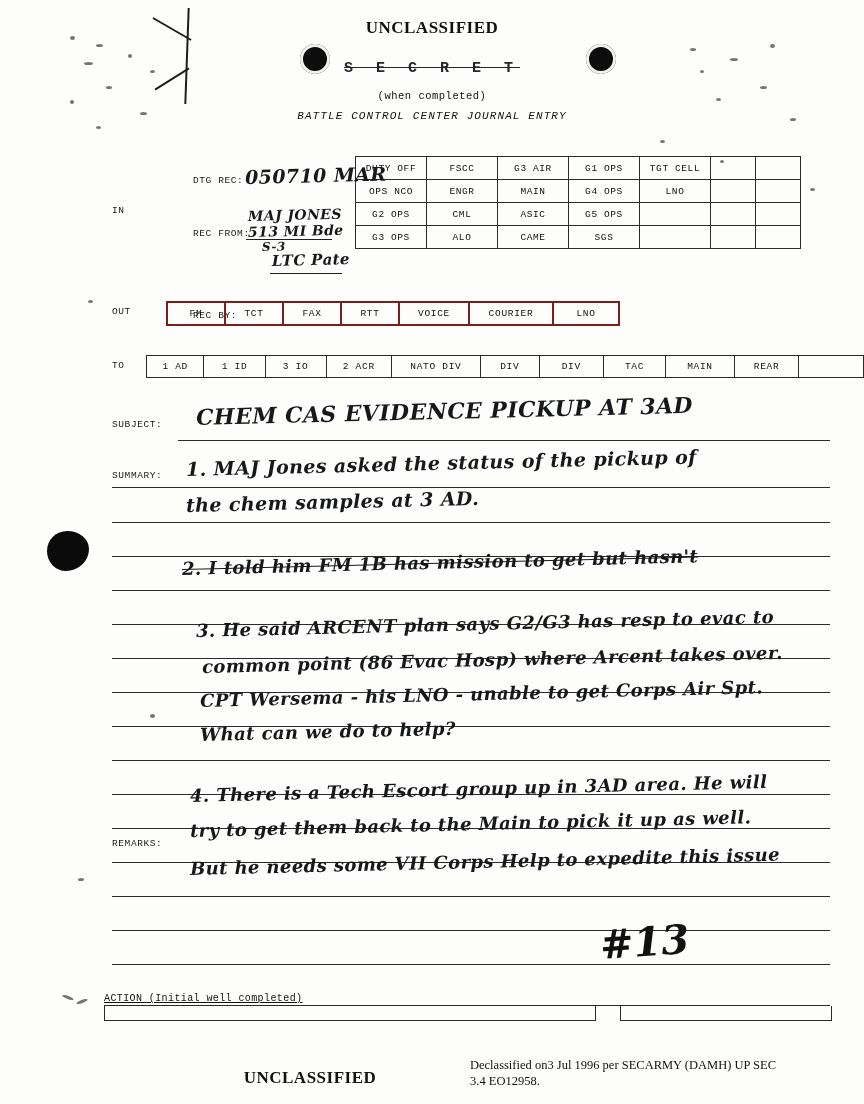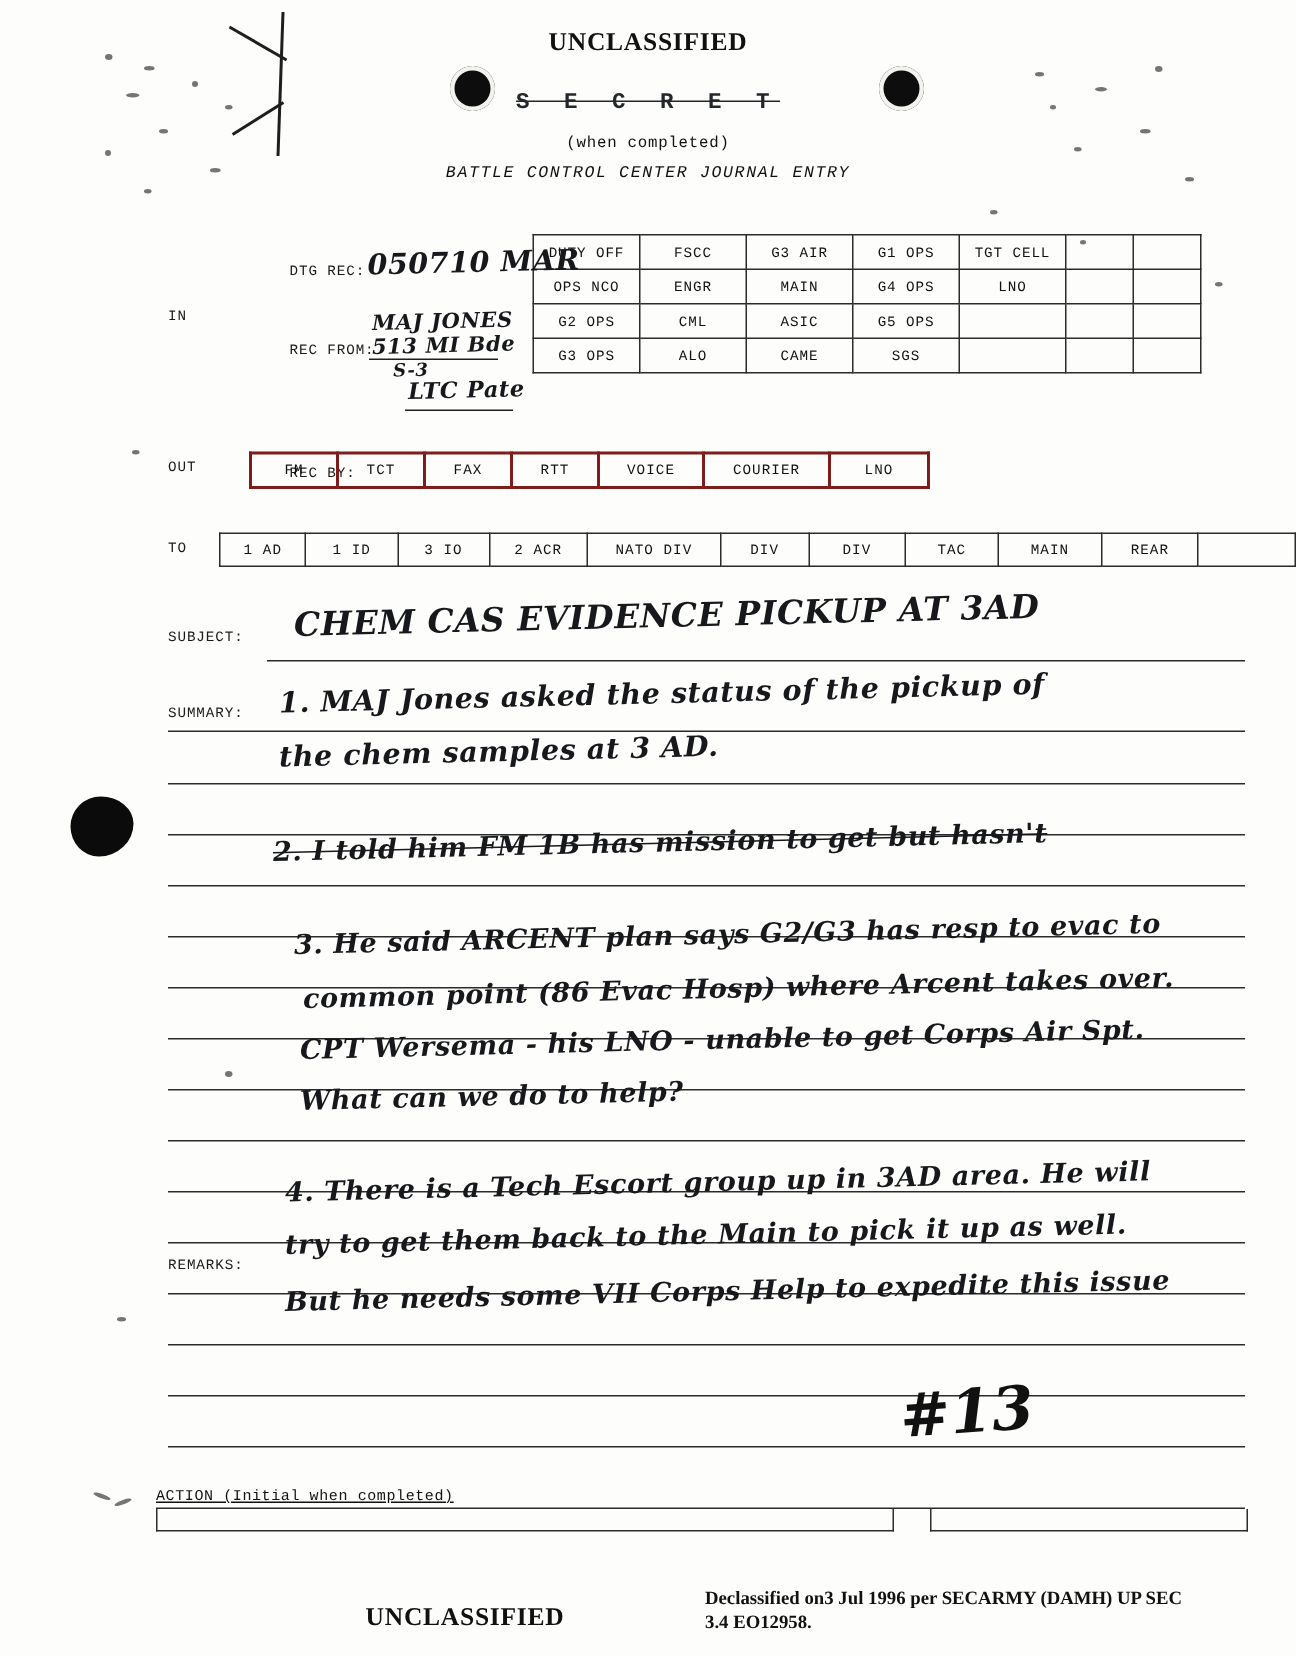--- a/index.html
+++ b/index.html
@@ -171,21 +171,20 @@
     font-family: "Liberation Serif", serif;
     font-weight: bold;
     font-size: 17px;
     letter-spacing: .5px;
   }
   .declass {
     top: 1058px; left: 470px; width: 380px;
     font-family: "Liberation Serif", serif;
     font-size: 12.5px;
     line-height: 1.25;
-    font-weight: bold;
   }
   
   .speck {
     position: absolute;
     background: #2c2c2c;
     border-radius: 50%;
     opacity: .65;
   }
   .tickmark {
     position:absolute;
@@ -348,21 +347,21 @@
   <div class="abs hand" style="top:820px;left:190px;font-size:18px;">try to get them back to the Main to pick it up as well.</div>
 
   <div class="abs rule" style="top:896px;"></div>
   <div class="abs hand" style="top:858px;left:190px;font-size:18px;">But he needs some VII Corps Help to expedite this issue</div>
 
   <div class="abs rule" style="top:930px;"></div>
   <div class="abs rule" style="top:964px;"></div>
 
   <div class="abs number13">#13</div>
 
-  <div class="abs action-label">ACTION (Initial when completed)</div>
+  <div class="abs action-label">ACTION (Initial well completed)</div>
   <div class="abs action-rule"></div>
   <div class="abs action-box" style="left:104px;width:490px;"></div>
   <div class="abs action-box" style="left:620px;width:210px;"></div>
 
   <div class="abs unclass-bottom">UNCLASSIFIED</div>
   <div class="abs declass">
     <div>Declassified on3 Jul 1996  per SECARMY (DAMH) UP SEC</div>
     <div>3.4 EO12958.</div>
   </div>
 

